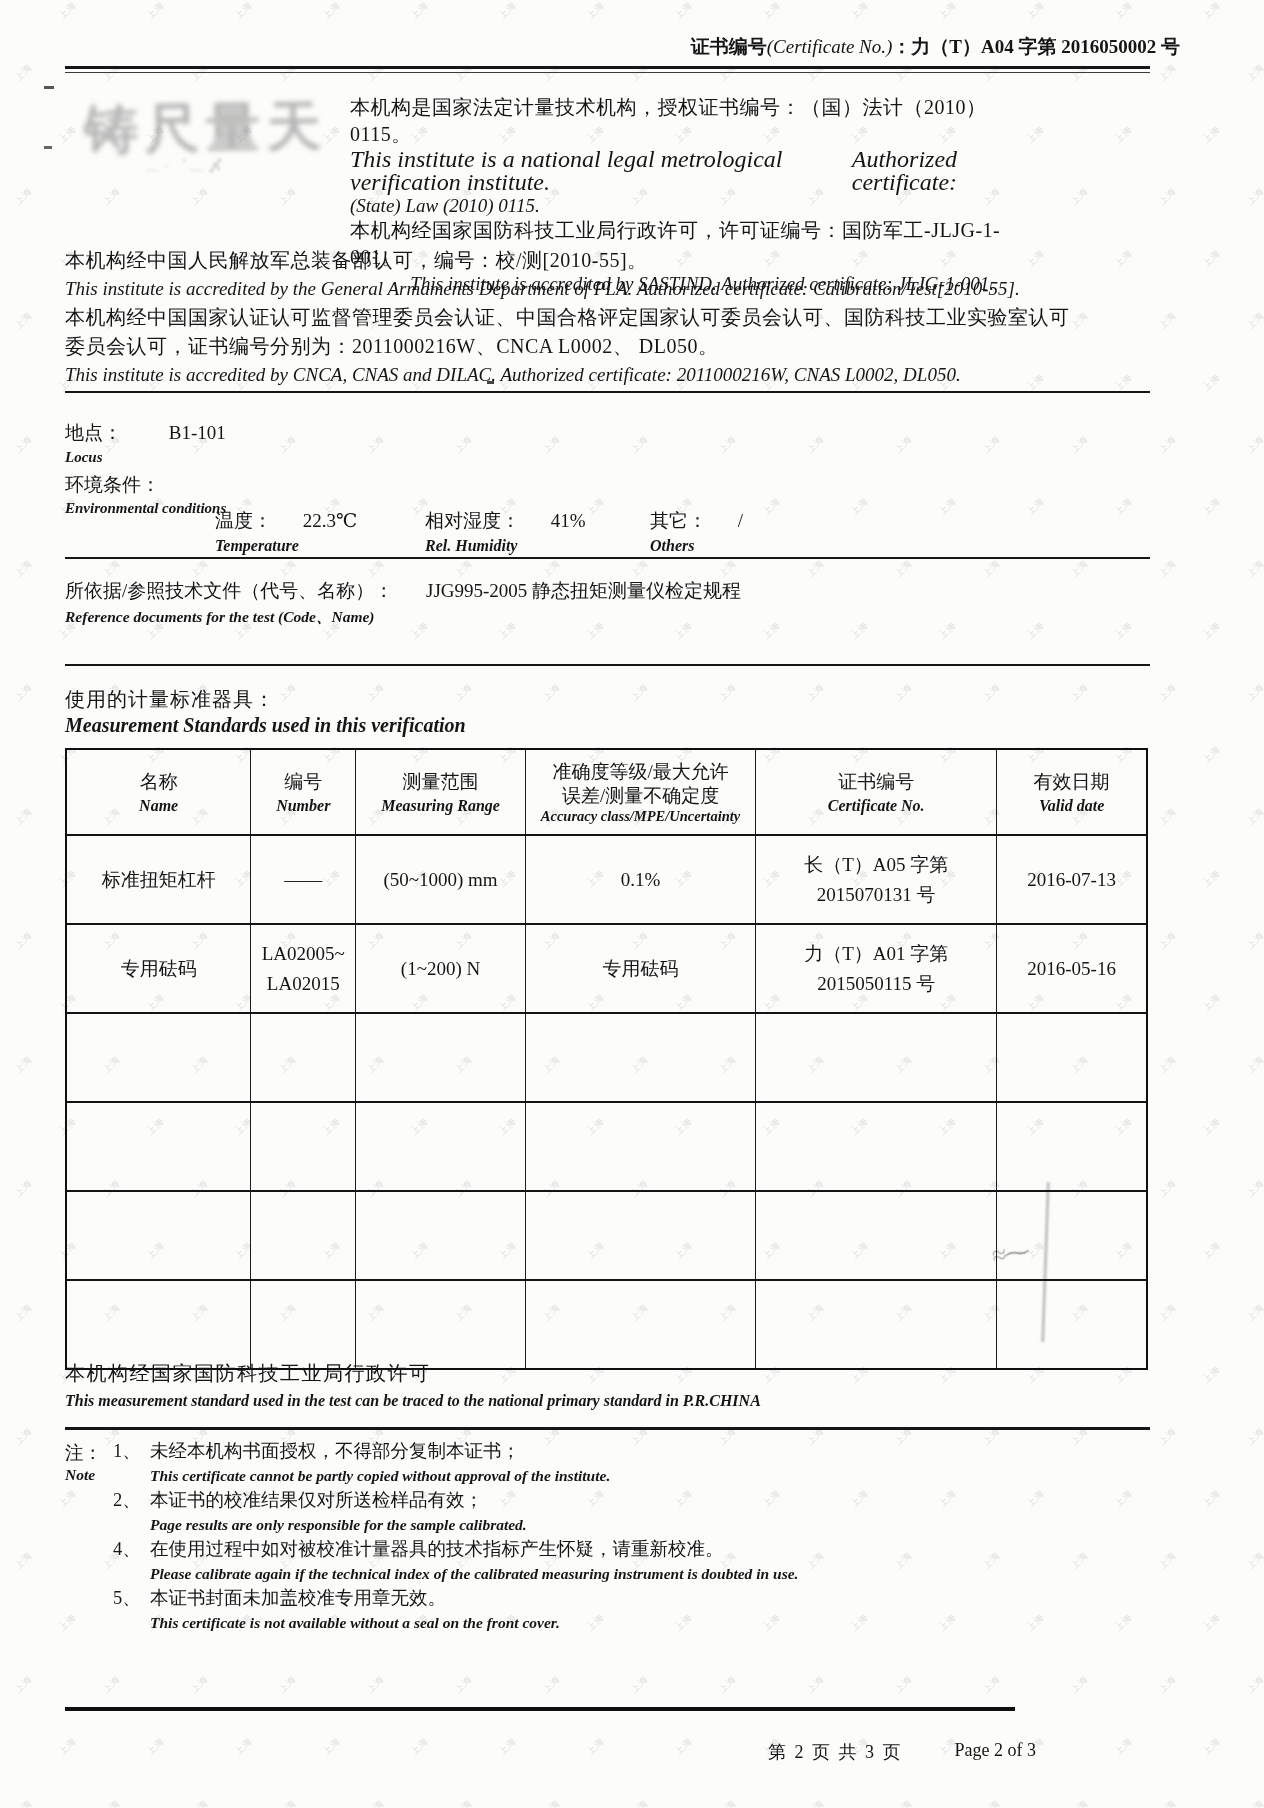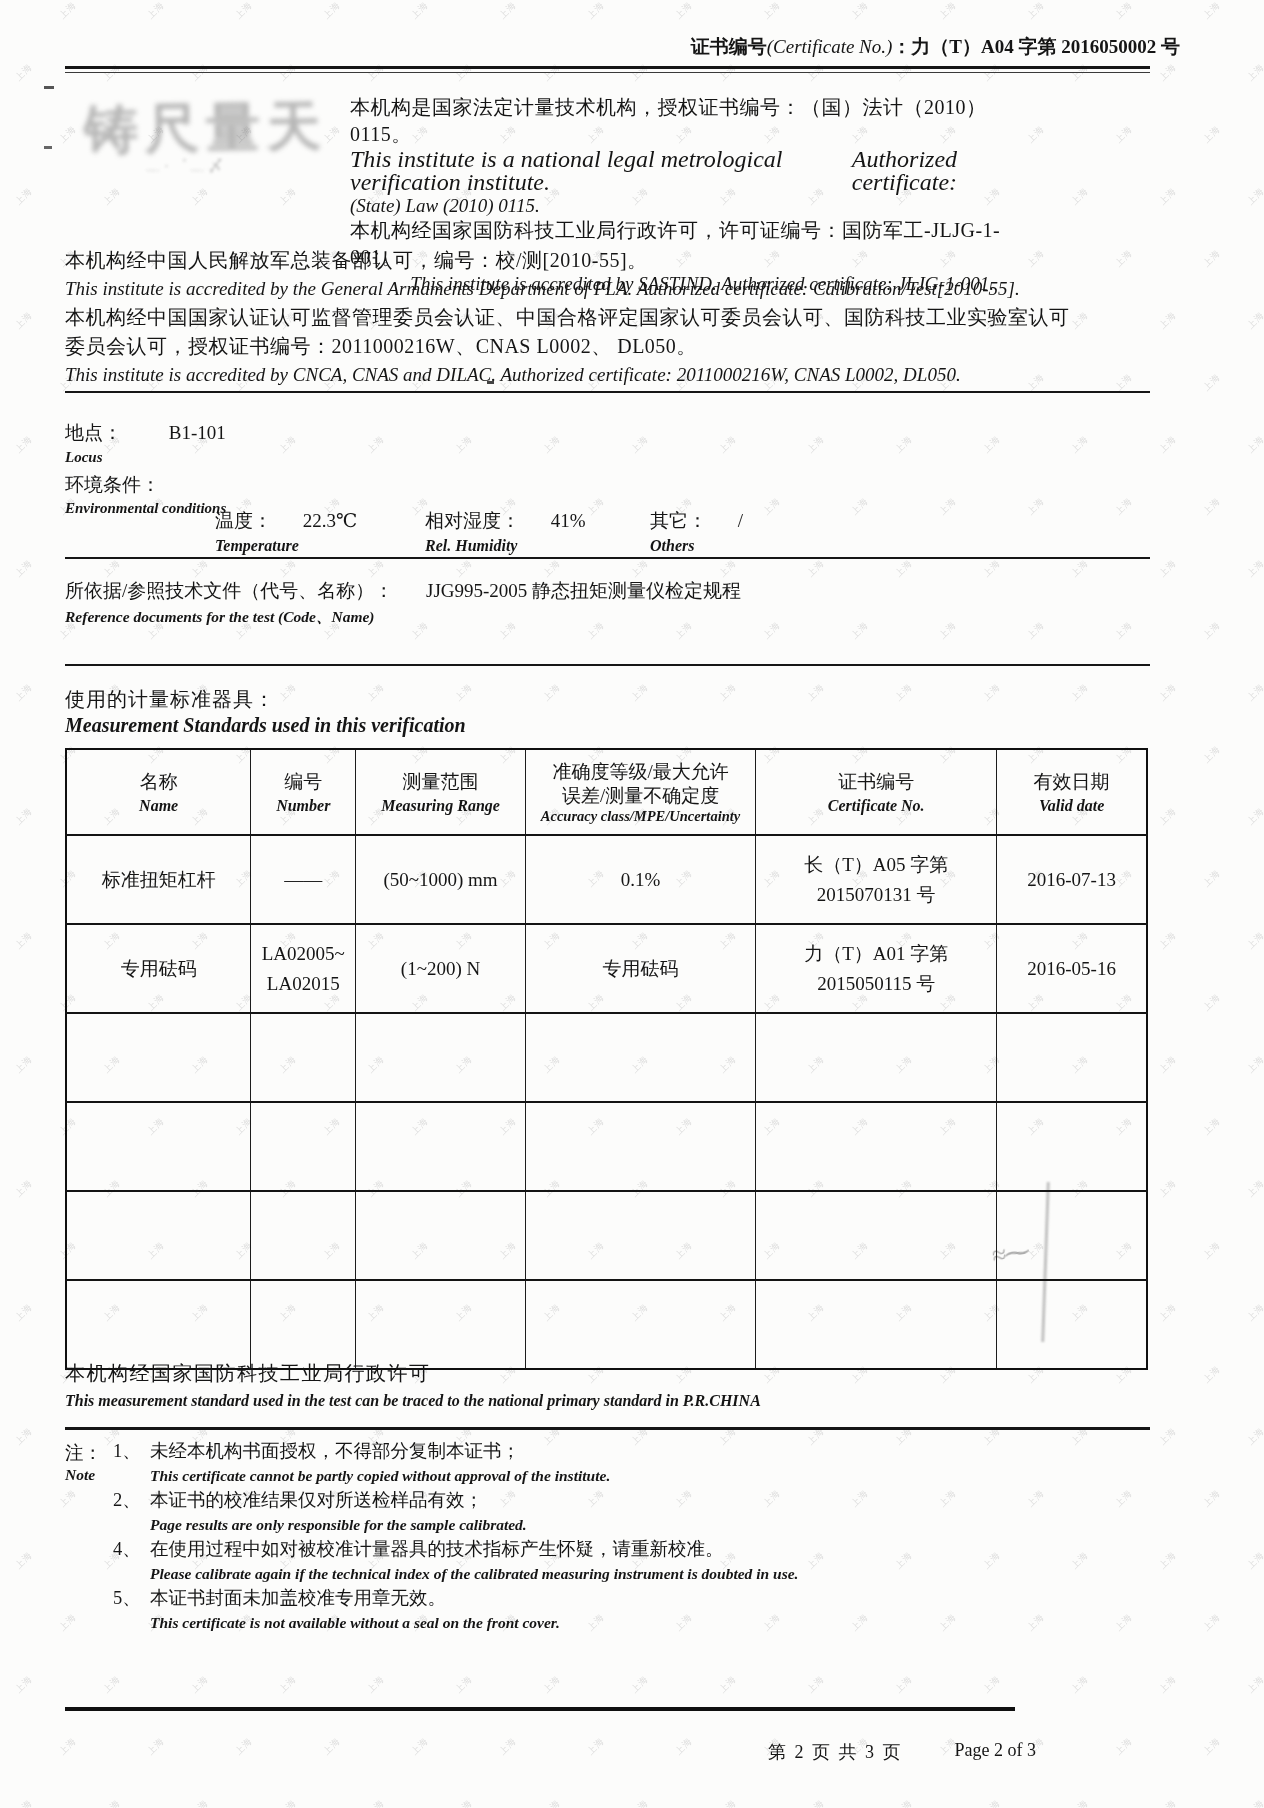--- a/index.html
+++ b/index.html
@@ -585,21 +585,21 @@
   </div>
   <div class="enline en">(State) Law (2010) 0115.</div>
   <div class="cnline cn">本机构经国家国防科技工业局行政许可，许可证编号：国防军工-JLJG-1-001。</div>
   <div class="enright en">This institute is accredited by SASTIND. Authorized certificate: JLJG-1-001.</div>
 </div>
 
 <div id="acc-left" class="abs">
   <div class="cnline cn">本机构经中国人民解放军总装备部认可，编号：校/测[2010-55]。</div>
   <div class="enline en">This institute is accredited by the General Armaments Department of PLA. Authorized certificate: Calibration/Test[2010-55].</div>
   <div class="cnline cn">本机构经中国国家认证认可监督管理委员会认证、中国合格评定国家认可委员会认可、国防科技工业实验室认可</div>
-  <div class="cnline cn">委员会认可，授权证书编号：2011000216W、CNAS L0002、 DL050。</div>
+  <div class="cnline cn">委员会认可，证书编号分别为：2011000216W、CNCA L0002、 DL050。</div>
   <div class="enline en">This institute is accredited by CNCA, CNAS and DILAC. Authorized certificate: 2011000216W, CNAS L0002, DL050.</div>
 </div>
 
 <div id="rule2" class="rule"></div>
 
 <div id="locus" class="abs">
   <div class="l1">
     <span class="cn">地点：</span>
     <span class="cn val">B1-101</span>
   </div>

